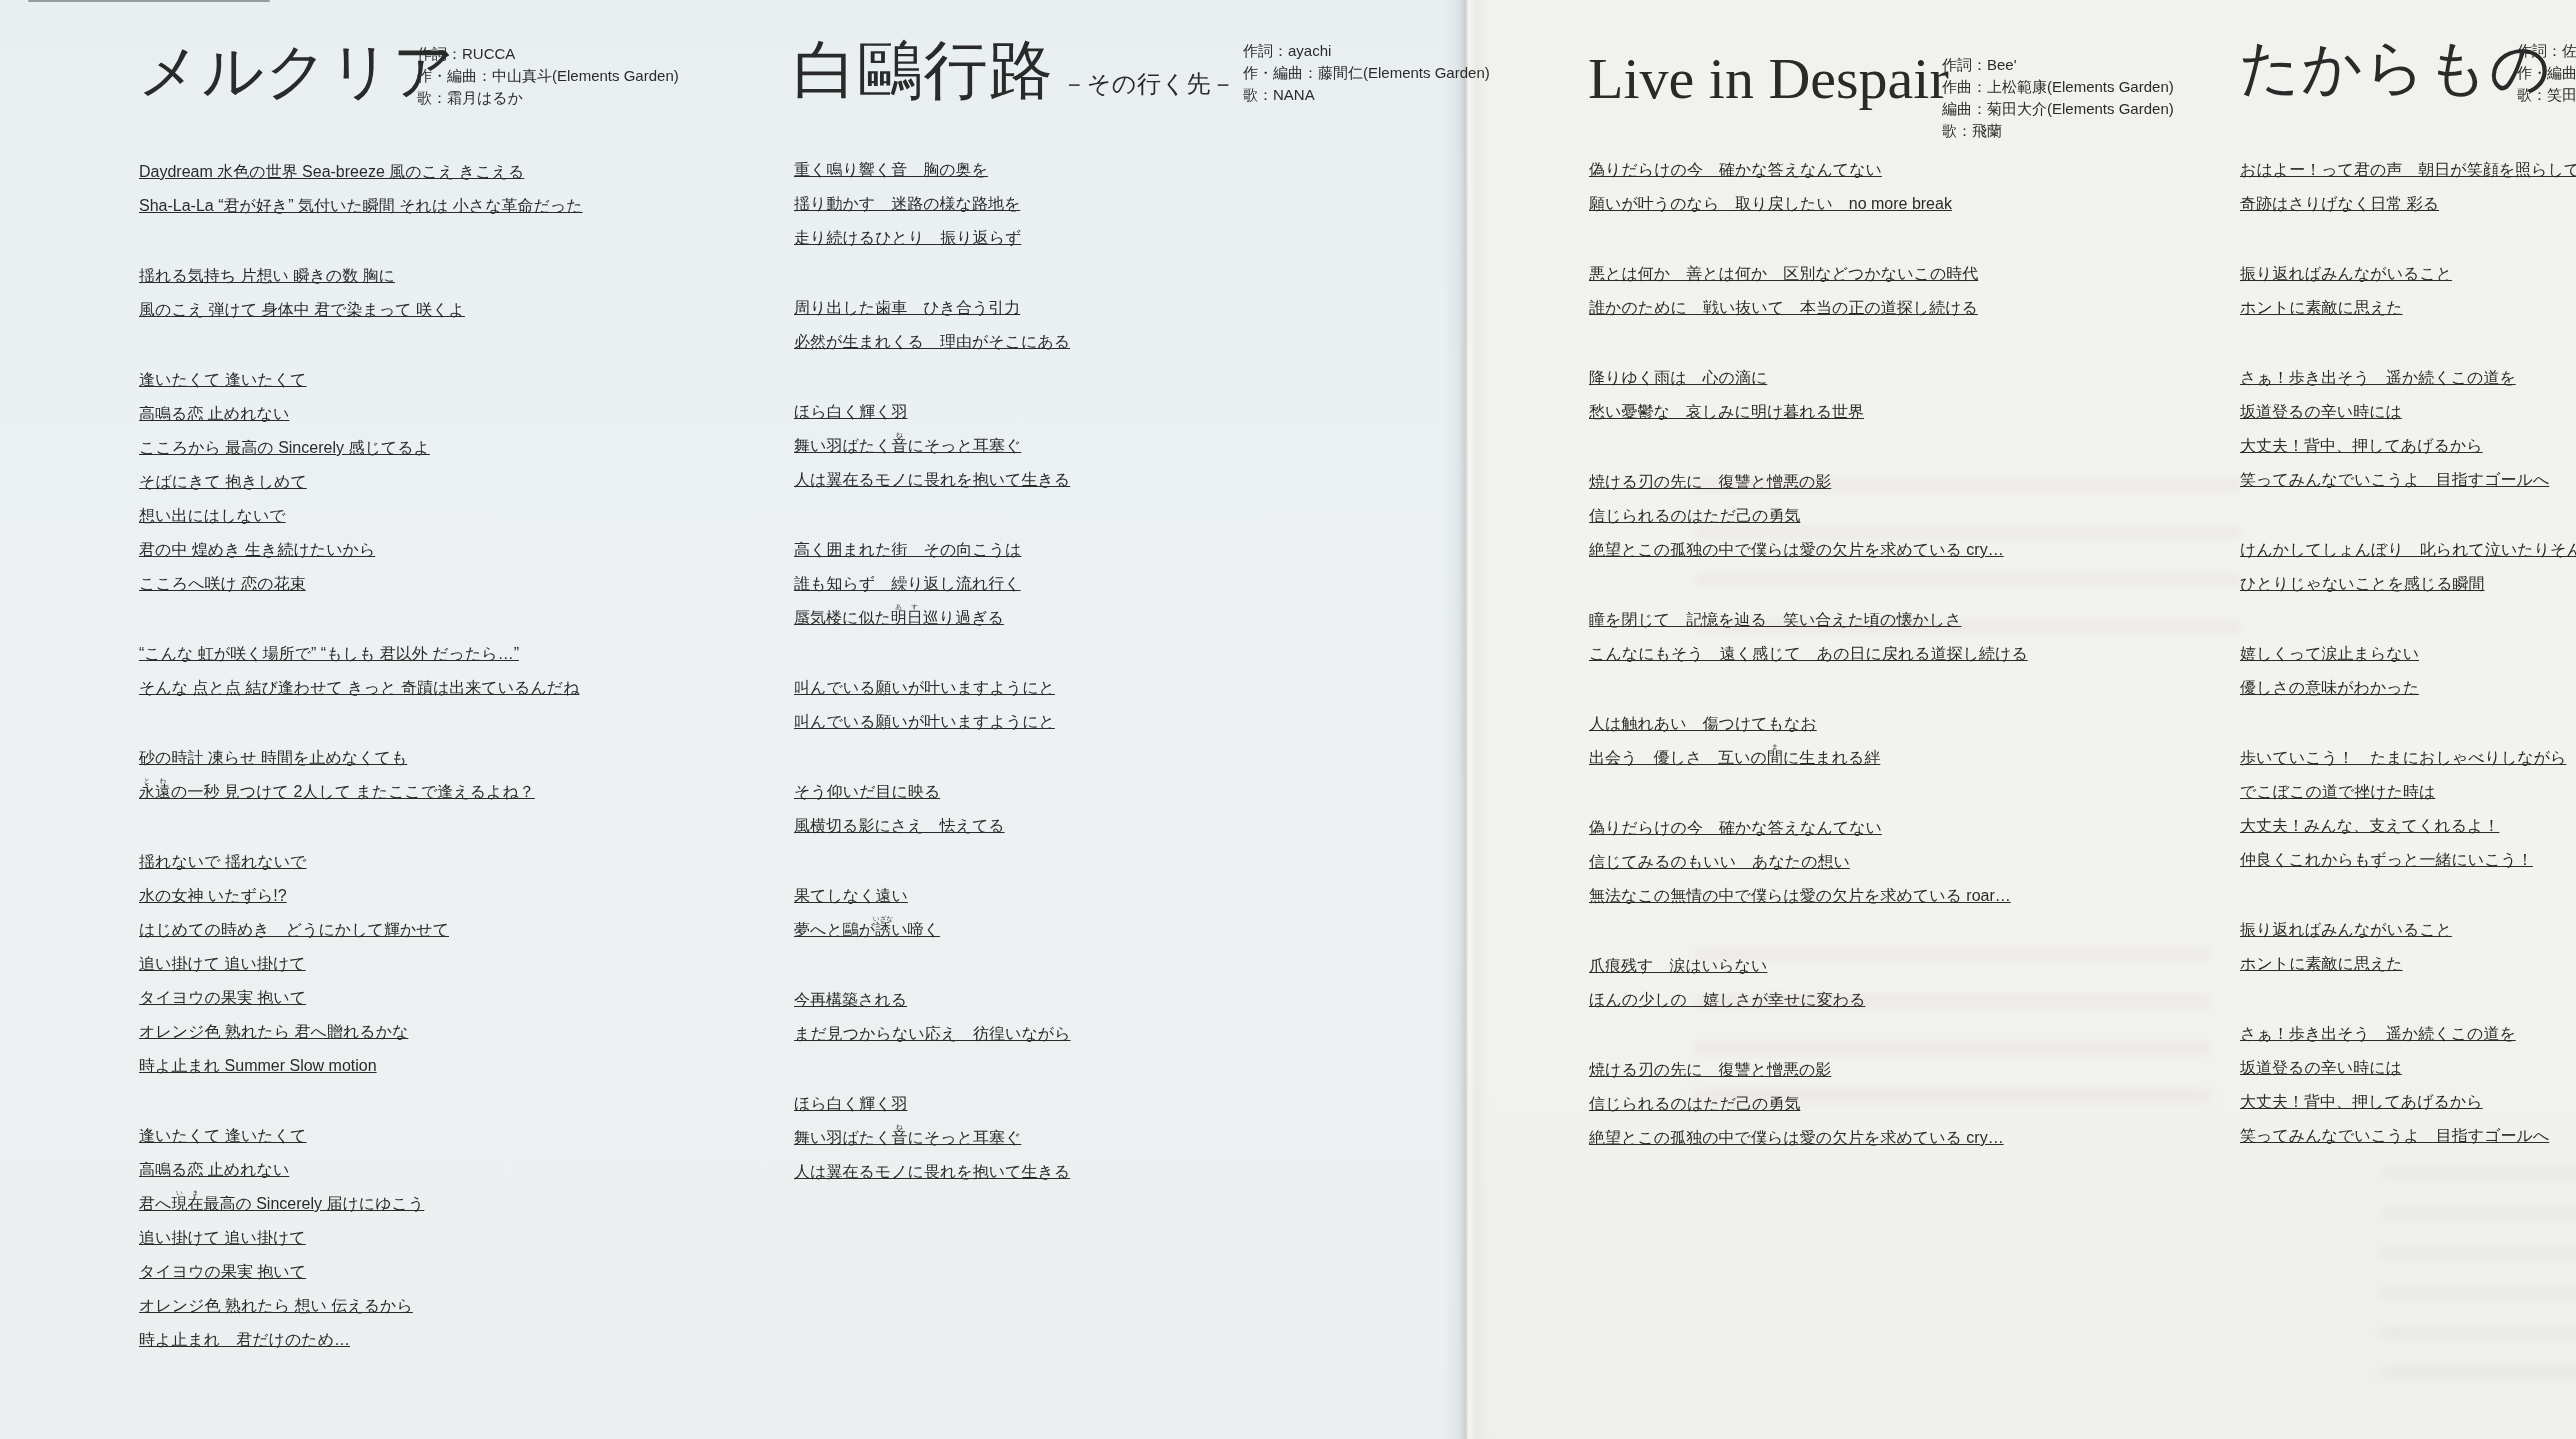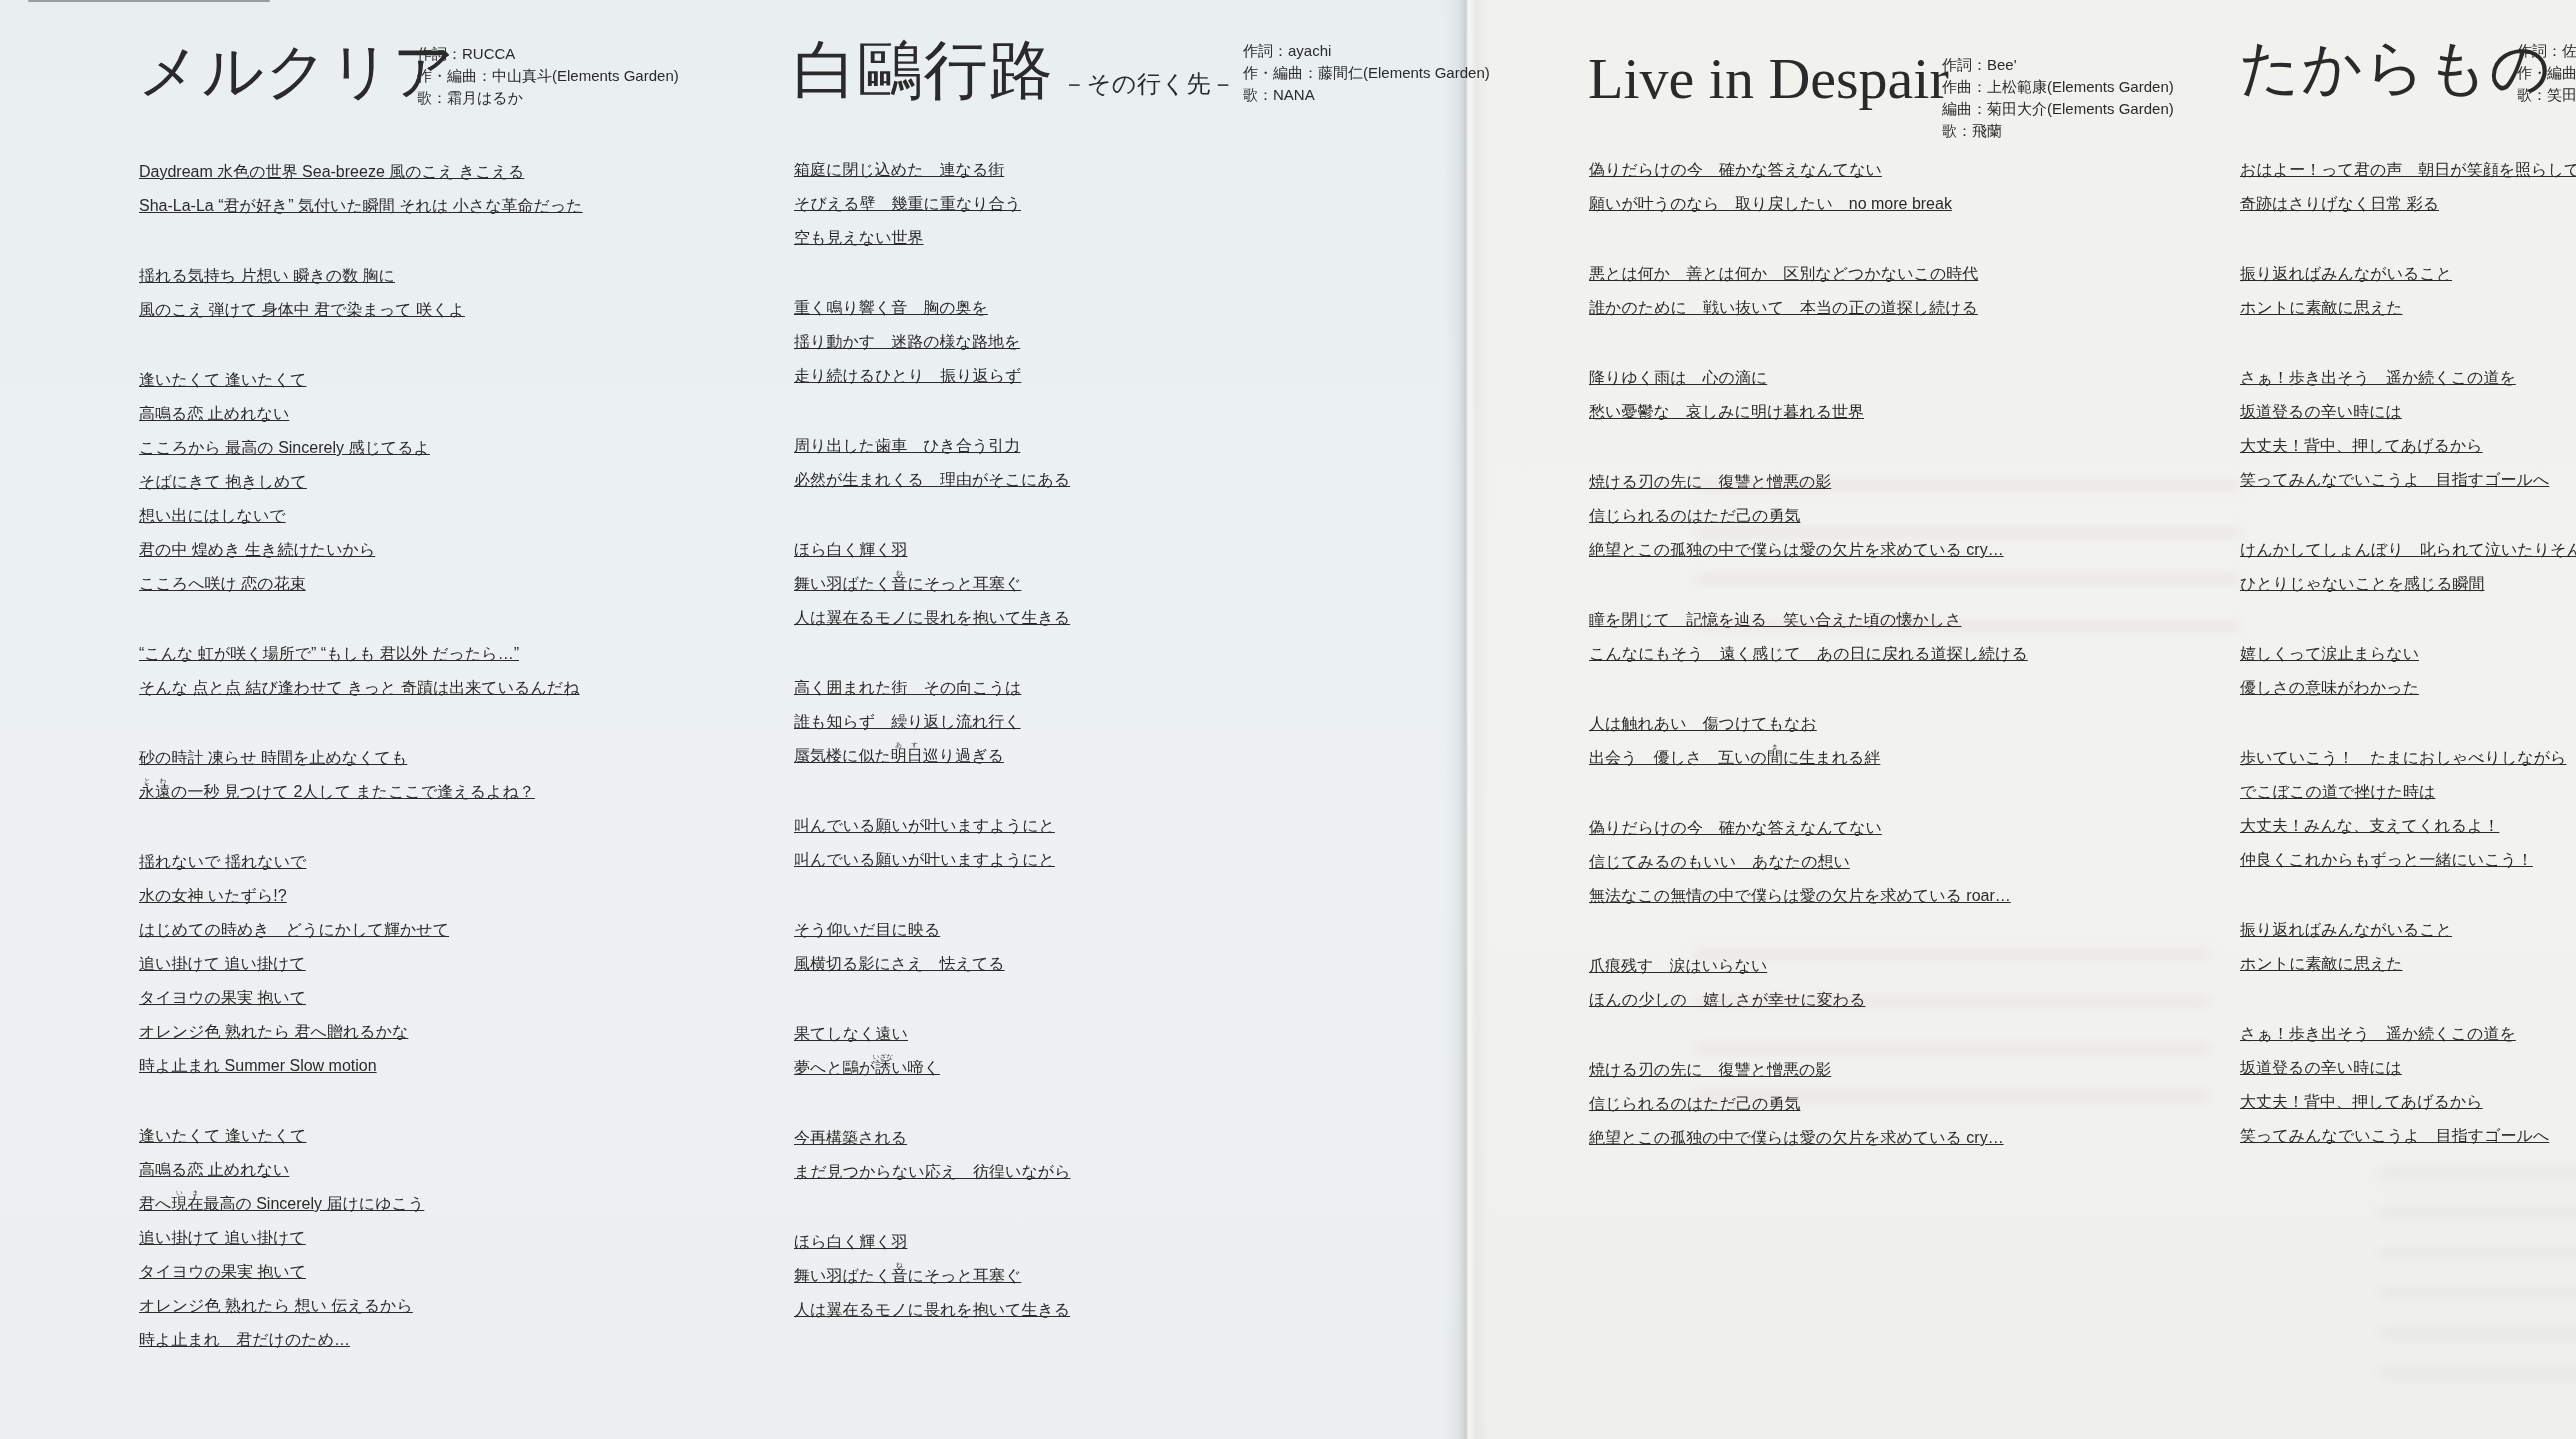--- a/index.html
+++ b/index.html
@@ -150,25 +150,20 @@
         <div class="subtitle">－その行く先－</div>
       </div>
       <div class="credits">
           <div class="credit-line">作詞：ayachi</div>
           <div class="credit-line">作・編曲：藤間仁(Elements Garden)</div>
           <div class="credit-line">歌：NANA</div>
         </div>
     </div>
     <div class="lyrics">
         <div class="stanza">
-          <div class="line">箱庭に閉じ込めた　連なる街</div>
-          <div class="line">そびえる壁　幾重に重なり合う</div>
-          <div class="line">空も見えない世界</div>
-        </div>
-        <div class="stanza">
           <div class="line">重く鳴り響く音　胸の奥を</div>
           <div class="line">揺り動かす　迷路の様な路地を</div>
           <div class="line">走り続けるひとり　振り返らず</div>
         </div>
         <div class="stanza">
           <div class="line">周り出した歯車　ひき合う引力</div>
           <div class="line">必然が生まれくる　理由がそこにある</div>
         </div>
         <div class="stanza">
           <div class="line">ほら白く輝く羽</div>

